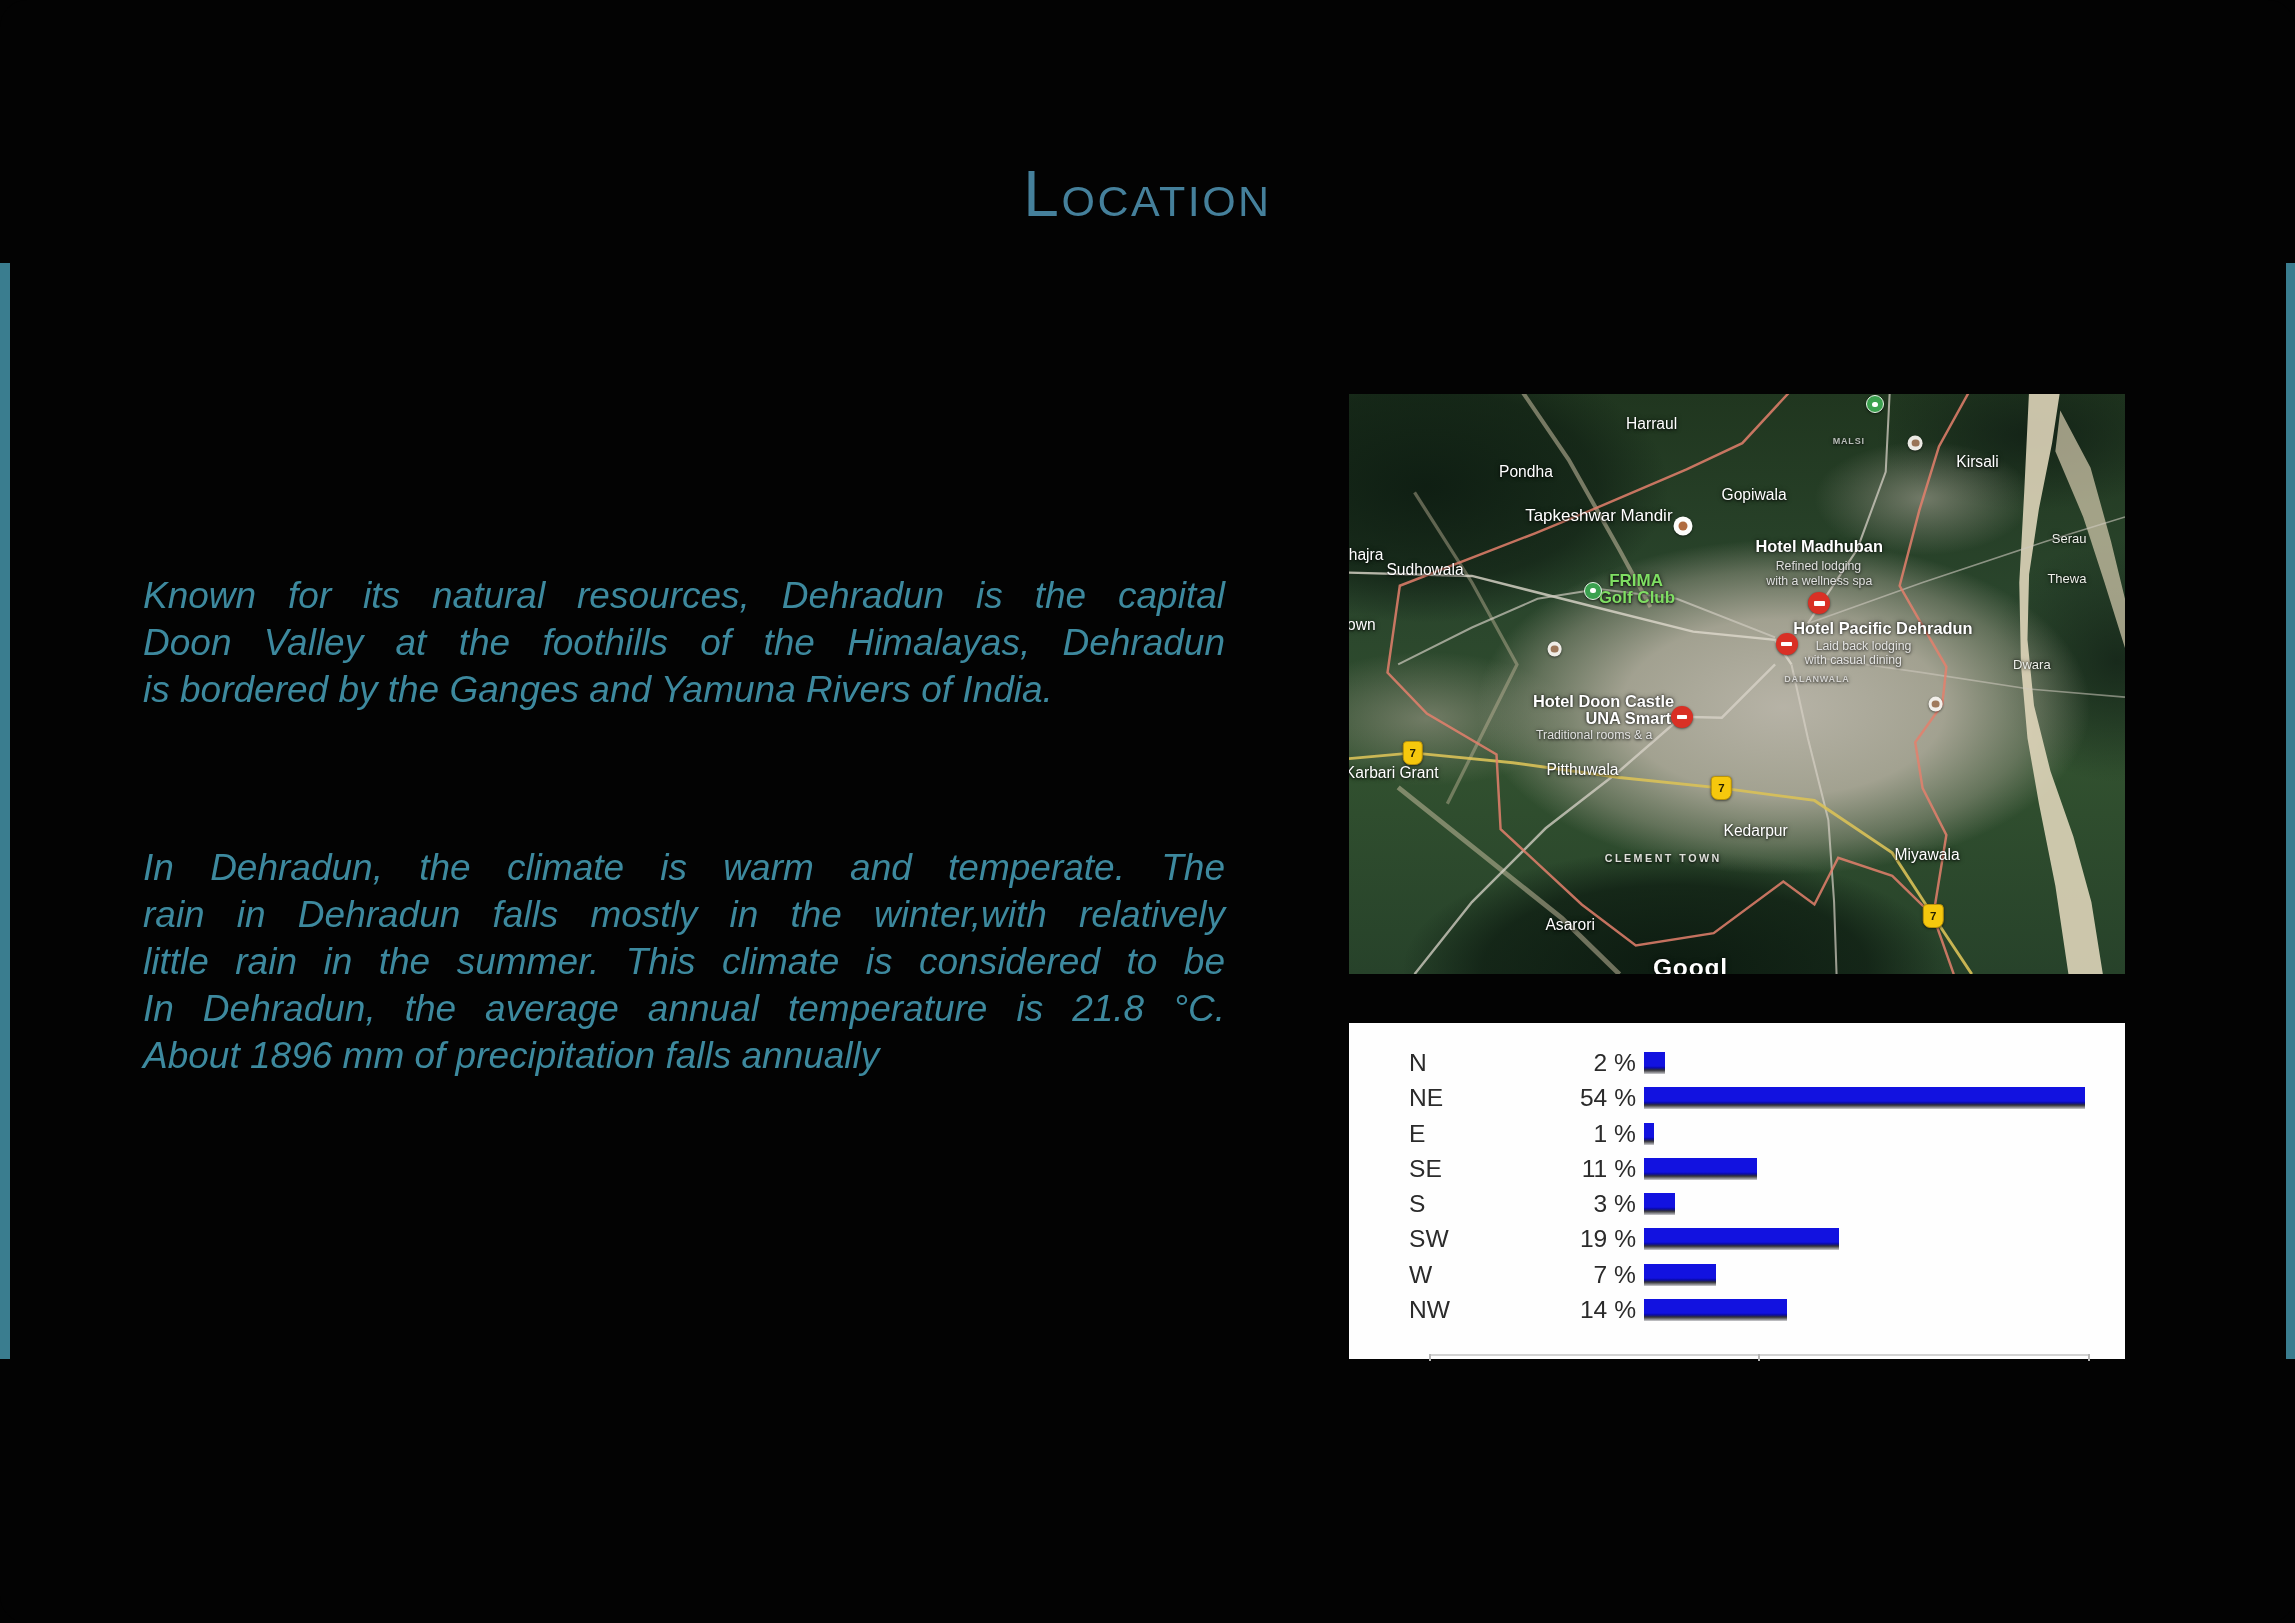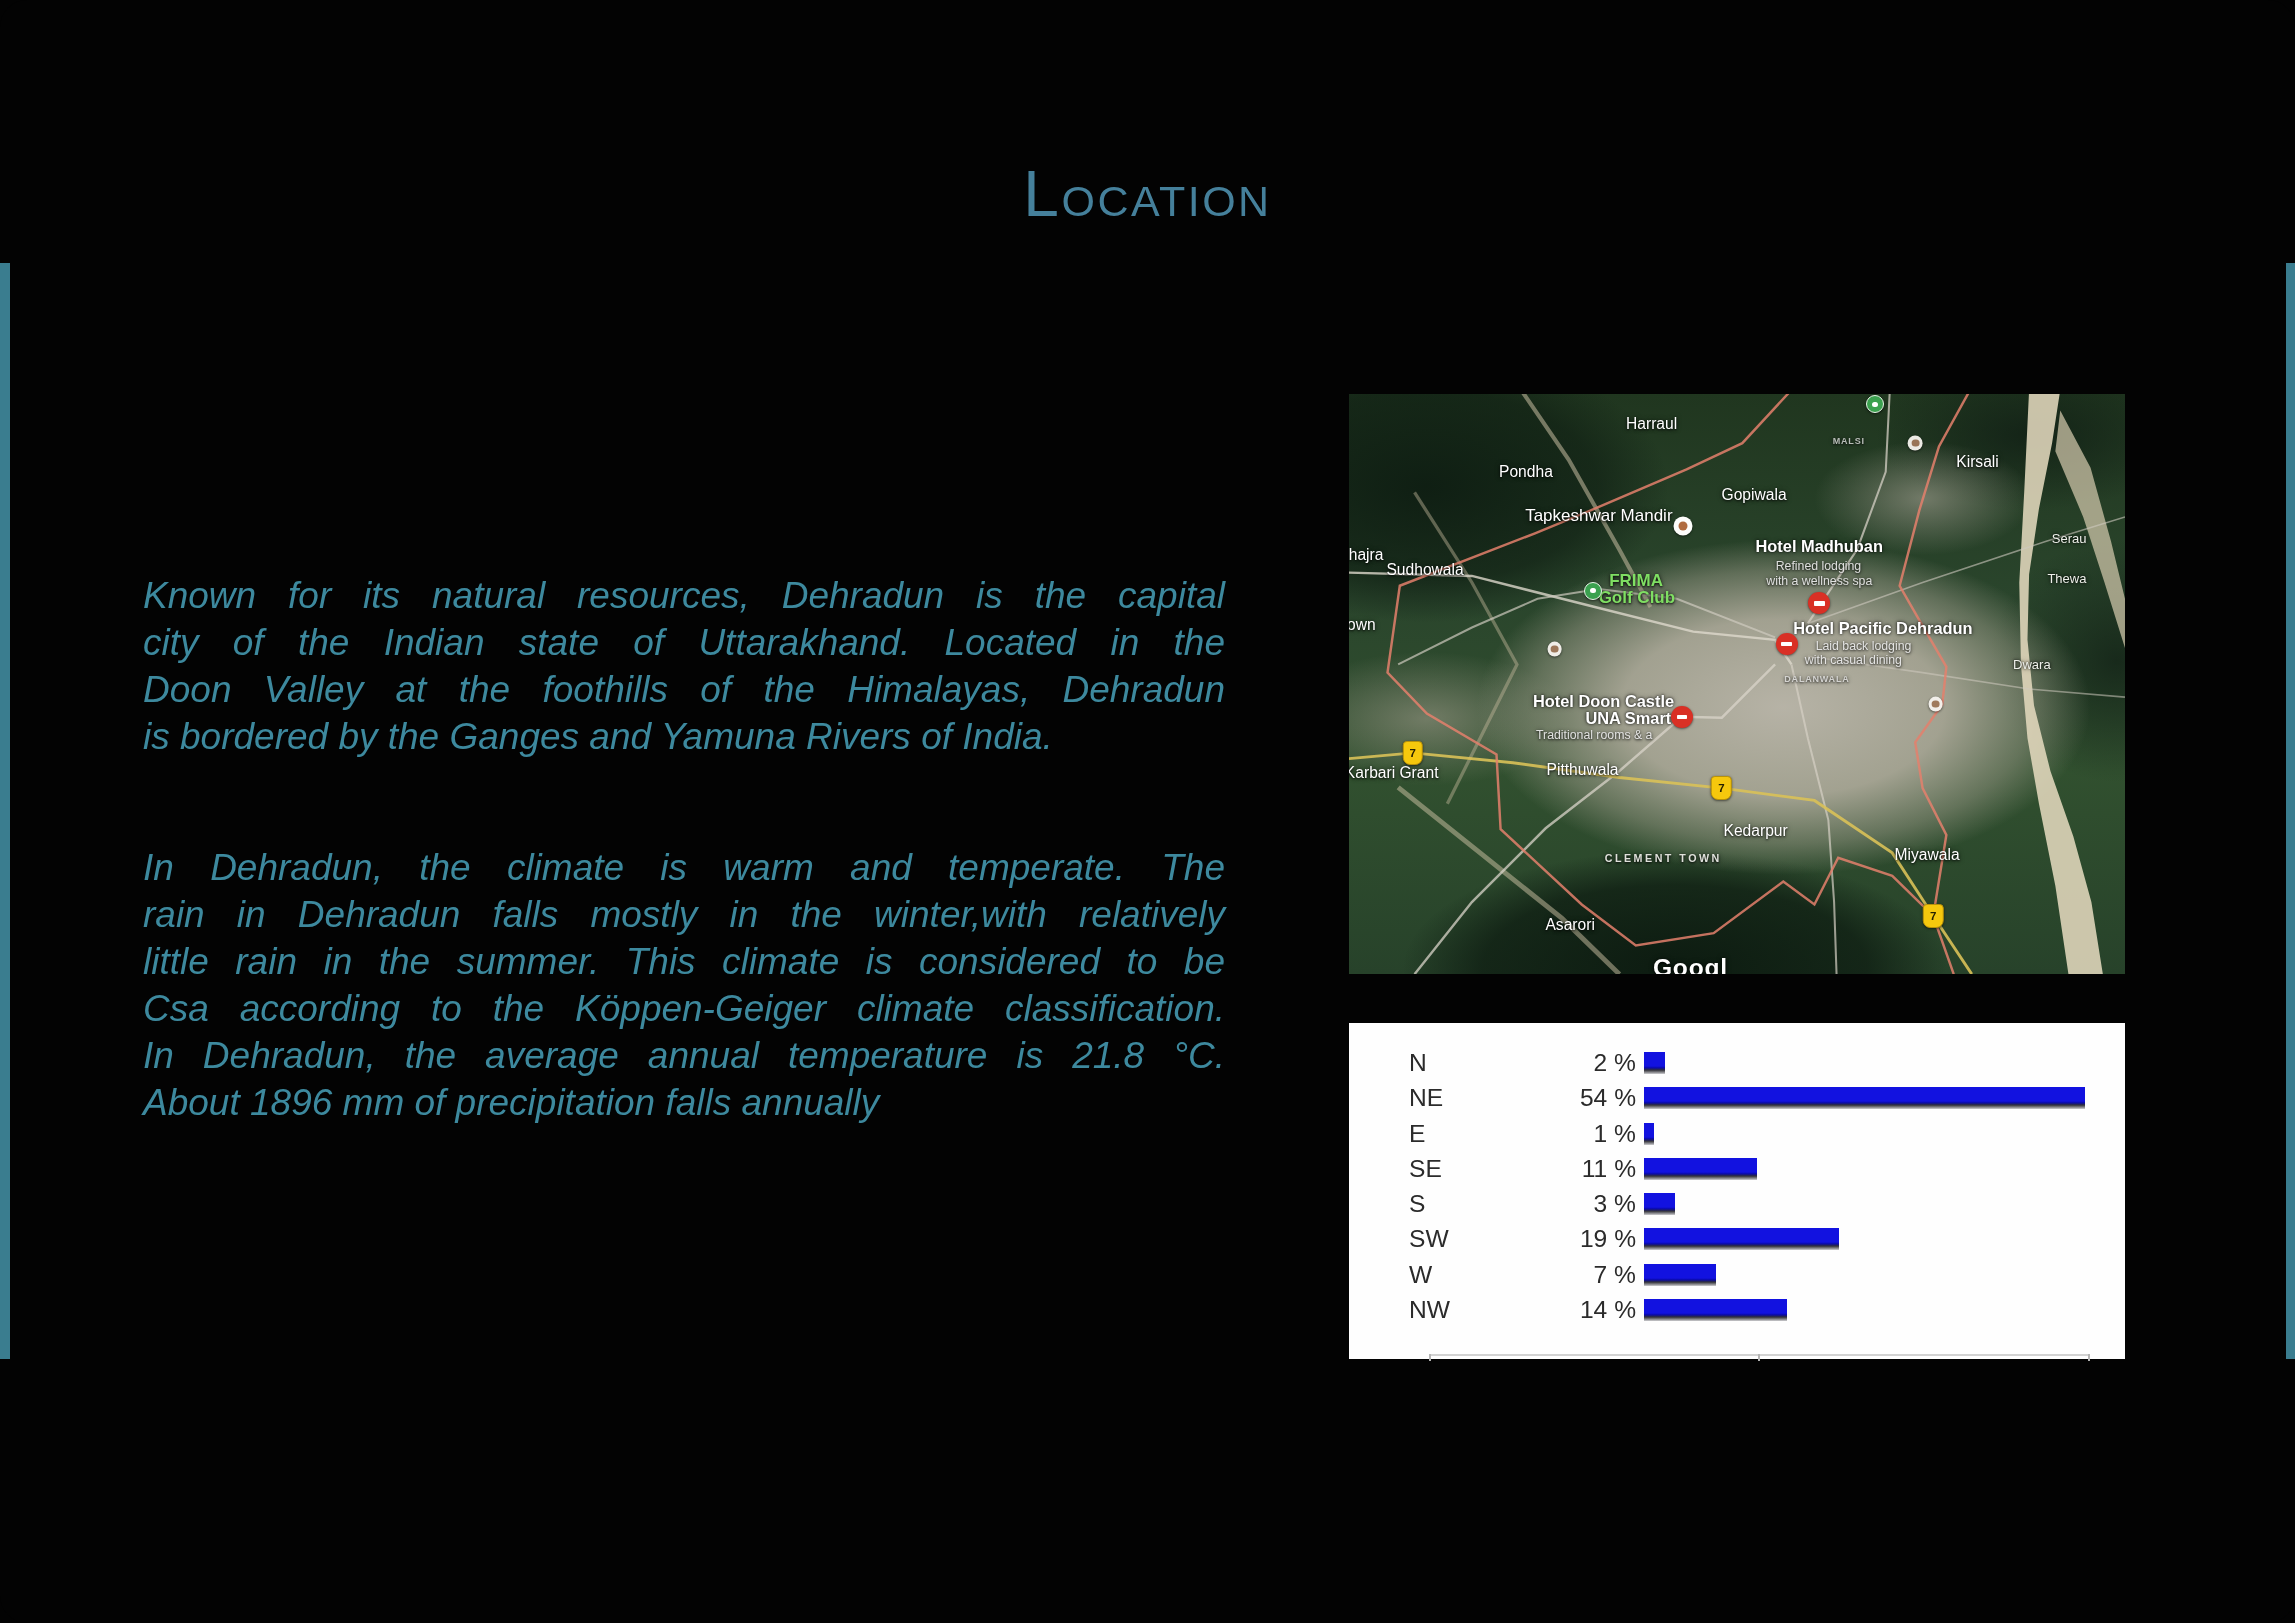--- a/index.html
+++ b/index.html
@@ -93,29 +93,27 @@
 
 <div class="slide">
 
   <h1 class="slide-title">Location</h1>
 
   <div class="accent-bar left"></div>
   <div class="accent-bar right"></div>
 
   <div class="para" id="paragraph-1">
       <div class="line">Known for its natural resources, Dehradun is the capital</div>
-      <div class="line">city of the Indian state of Uttarakhand. Located in the</div>
       <div class="line">Doon Valley at the foothills of the Himalayas, Dehradun</div>
       <div class="line last">is bordered by the Ganges and Yamuna Rivers of India.</div>
     </div>
   <div class="para" id="paragraph-2">
       <div class="line">In Dehradun, the climate is warm and temperate. The</div>
       <div class="line">rain in Dehradun falls mostly in the winter,with relatively</div>
       <div class="line">little rain in the summer. This climate is considered to be</div>
-      <div class="line">Csa according to the Köppen-Geiger climate classification.</div>
       <div class="line">In Dehradun, the average annual temperature is 21.8 °C.</div>
       <div class="line last">About 1896 mm of precipitation falls annually</div>
     </div>
 
   <div class="map" id="map">
     <svg viewBox="0 0 947 708" preserveAspectRatio="none">
 
       <path d="M830,-5 L868,-5 L858,60 L842,140 L830,220 L828,300 L836,380 L856,460 L884,540 L906,620 L920,708 L878,708 L862,600 L842,500 L828,420 L820,330 L818,230 L824,120 Z" fill="#e2d8bd" opacity="0.88"></path>
       <path d="M868,20 L905,90 L930,180 L947,250 L947,310 L922,230 L896,150 L862,70 Z" fill="#d8cdb0" opacity="0.7"></path>
       <path d="M210,-5 L268,80 L330,190 L368,260" stroke="#c9bda2" stroke-width="5" fill="none" opacity="0.55"></path>

